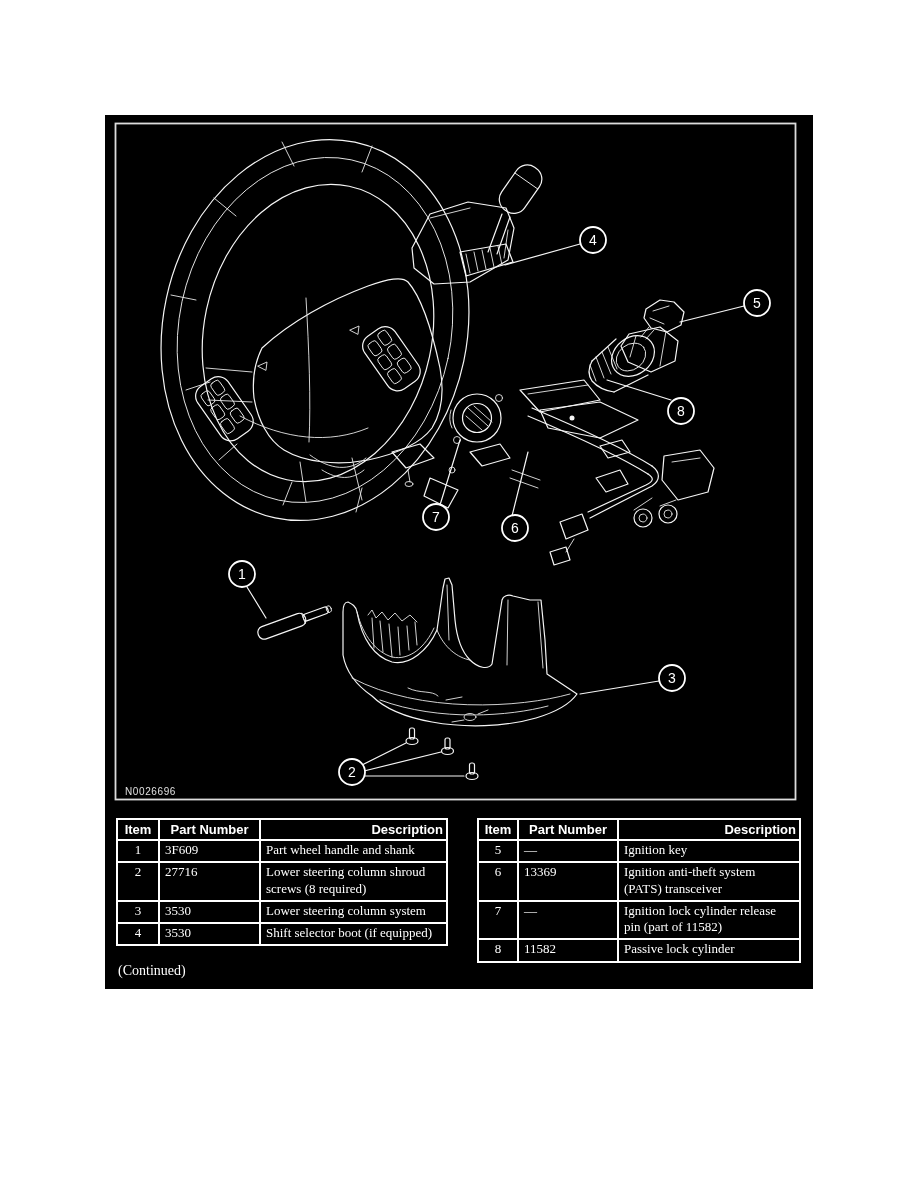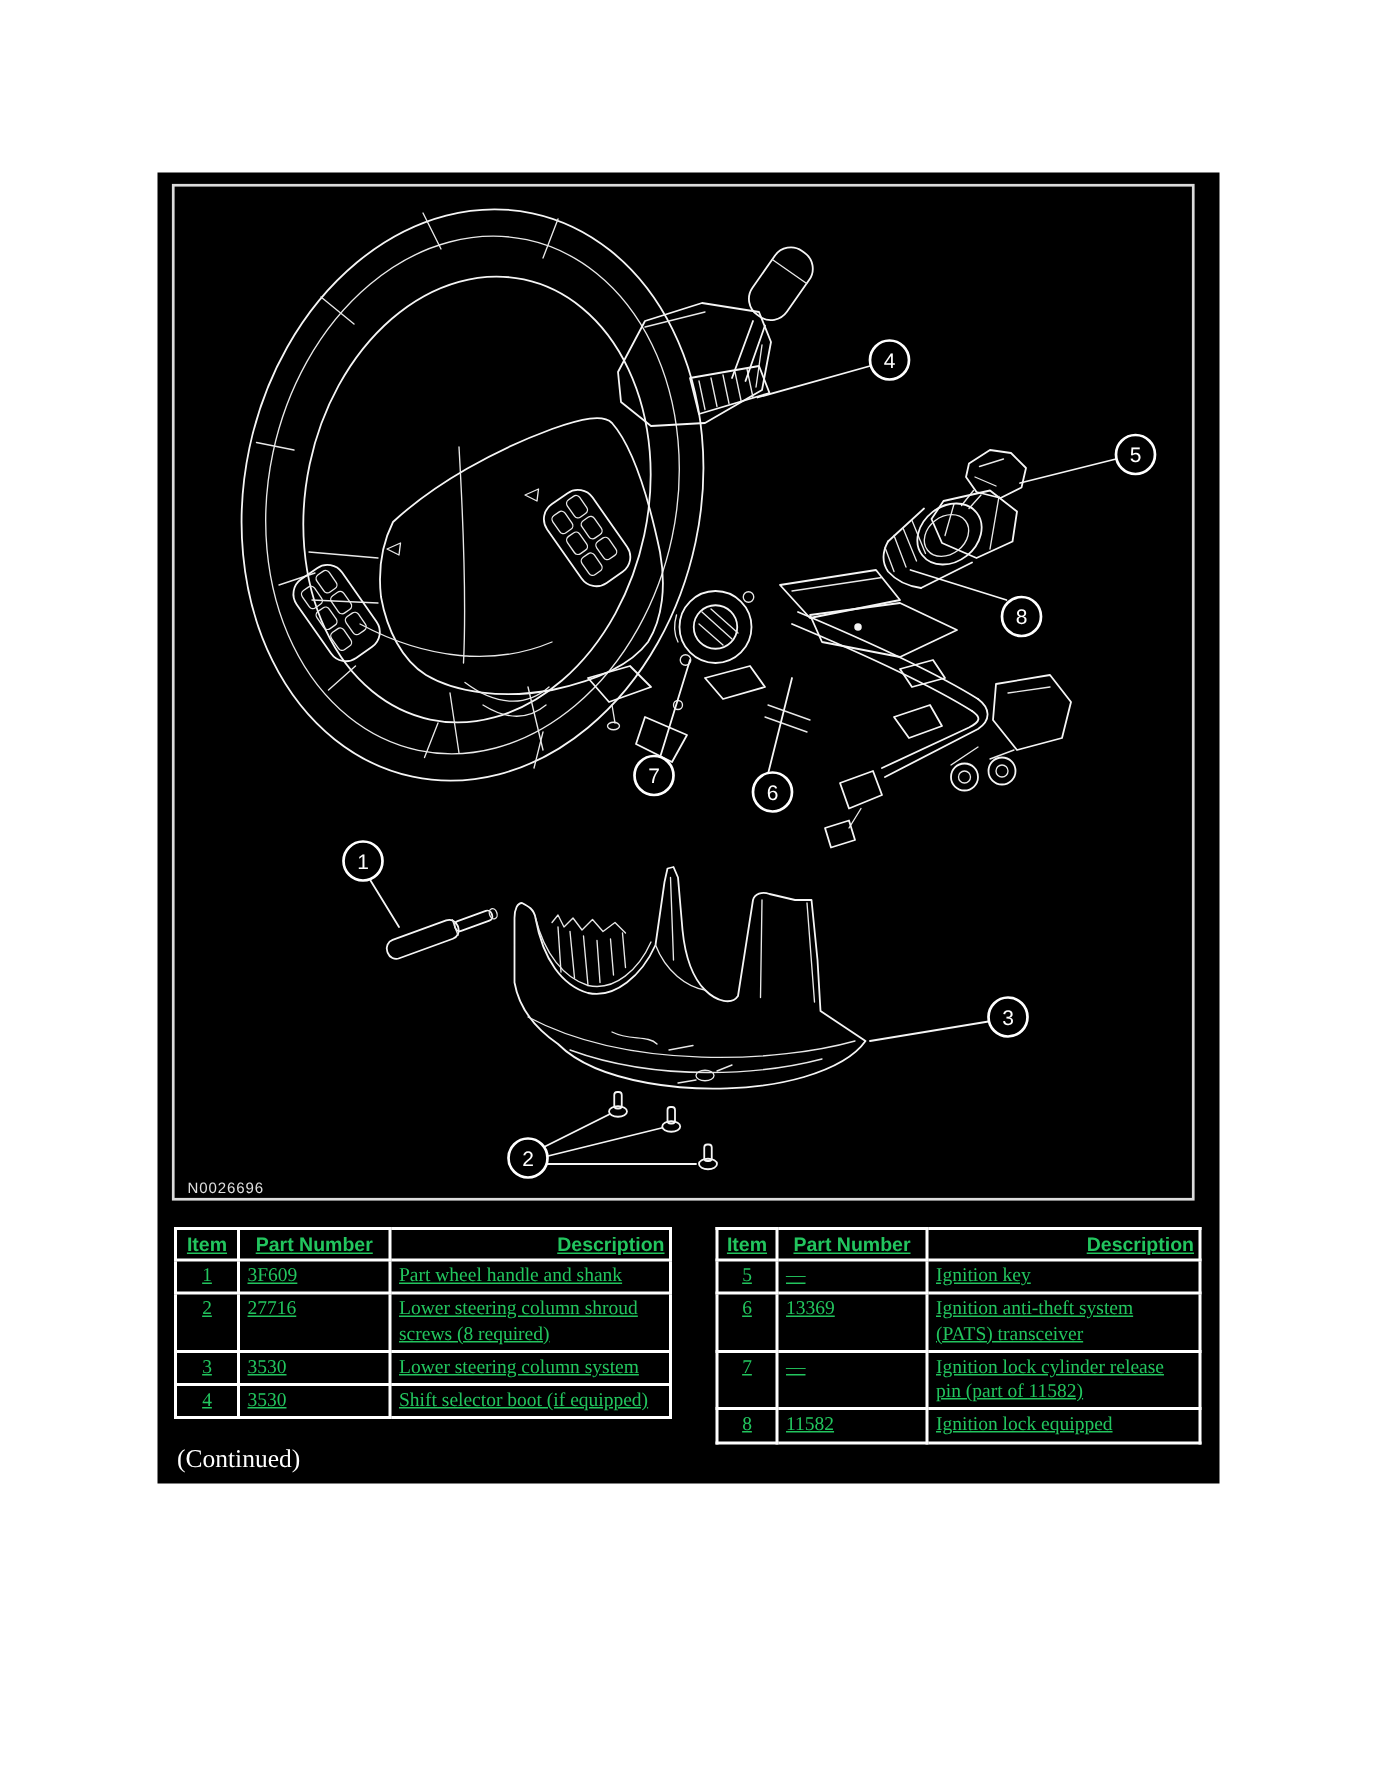--- a/index.html
+++ b/index.html
@@ -19,38 +19,38 @@
   .callout-num {
     fill:#ffffff; font-family:"Liberation Sans", sans-serif;
     font-size:14px; text-anchor:middle;
   }
   .figure-id {
     fill:#e0e0e0; font-family:"Liberation Sans", sans-serif;
     font-size:10px; letter-spacing:0.6px;
   }
   .parts-table {
     position:absolute; border-collapse:collapse; background:#000000;
-    color:#22c55e; table-layout:fixed;text-decoration:underline;
+    color:#ffffff; table-layout:fixed;
   }
   .parts-table th, .parts-table td {
     border:2px solid #ffffff; vertical-align:top; overflow:hidden;
   }
   .parts-table th {
     font-family:"Liberation Sans", sans-serif; font-size:13px; font-weight:bold;
     text-align:center; padding:2px 3px; vertical-align:middle;
   }
   .parts-table th.desc { text-align:right; padding-left:5px; }
   .parts-table td {
     font-family:"Liberation Serif", serif; font-size:13px; line-height:1.25;
     padding:1px 5px 3px 5px;
   }
   .parts-table td.item { text-align:center; }
   .continued {
     position:absolute; left:118px; top:963px; color:#ffffff;
-    font-family:"Liberation Serif", serif; font-size:17px;
+    font-family:"Liberation Serif", serif; font-size:14px;
   }
 </style>
 </head>
 <body>
 
 <div class="panel"></div>
 
 <svg class="illustration" width="918" height="1188" viewBox="0 0 918 1188">
 
   <rect x="115.5" y="123.5" width="680" height="676" fill="none" stroke="#dcdcdc" stroke-width="1.8"></rect>
@@ -302,18 +302,18 @@
       <td>Ignition anti-theft system (PATS) transceiver</td>
     </tr>
     <tr>
       <td class="item">7</td>
       <td>—</td>
       <td>Ignition lock cylinder release pin (part of 11582)</td>
     </tr>
     <tr>
       <td class="item">8</td>
       <td>11582</td>
-      <td>Ignition lock equipped</td>
+      <td>Passive lock cylinder</td>
     </tr>
   </tbody>
 </table>
 
 <div class="continued">(Continued)</div>
 
 </body></html>

